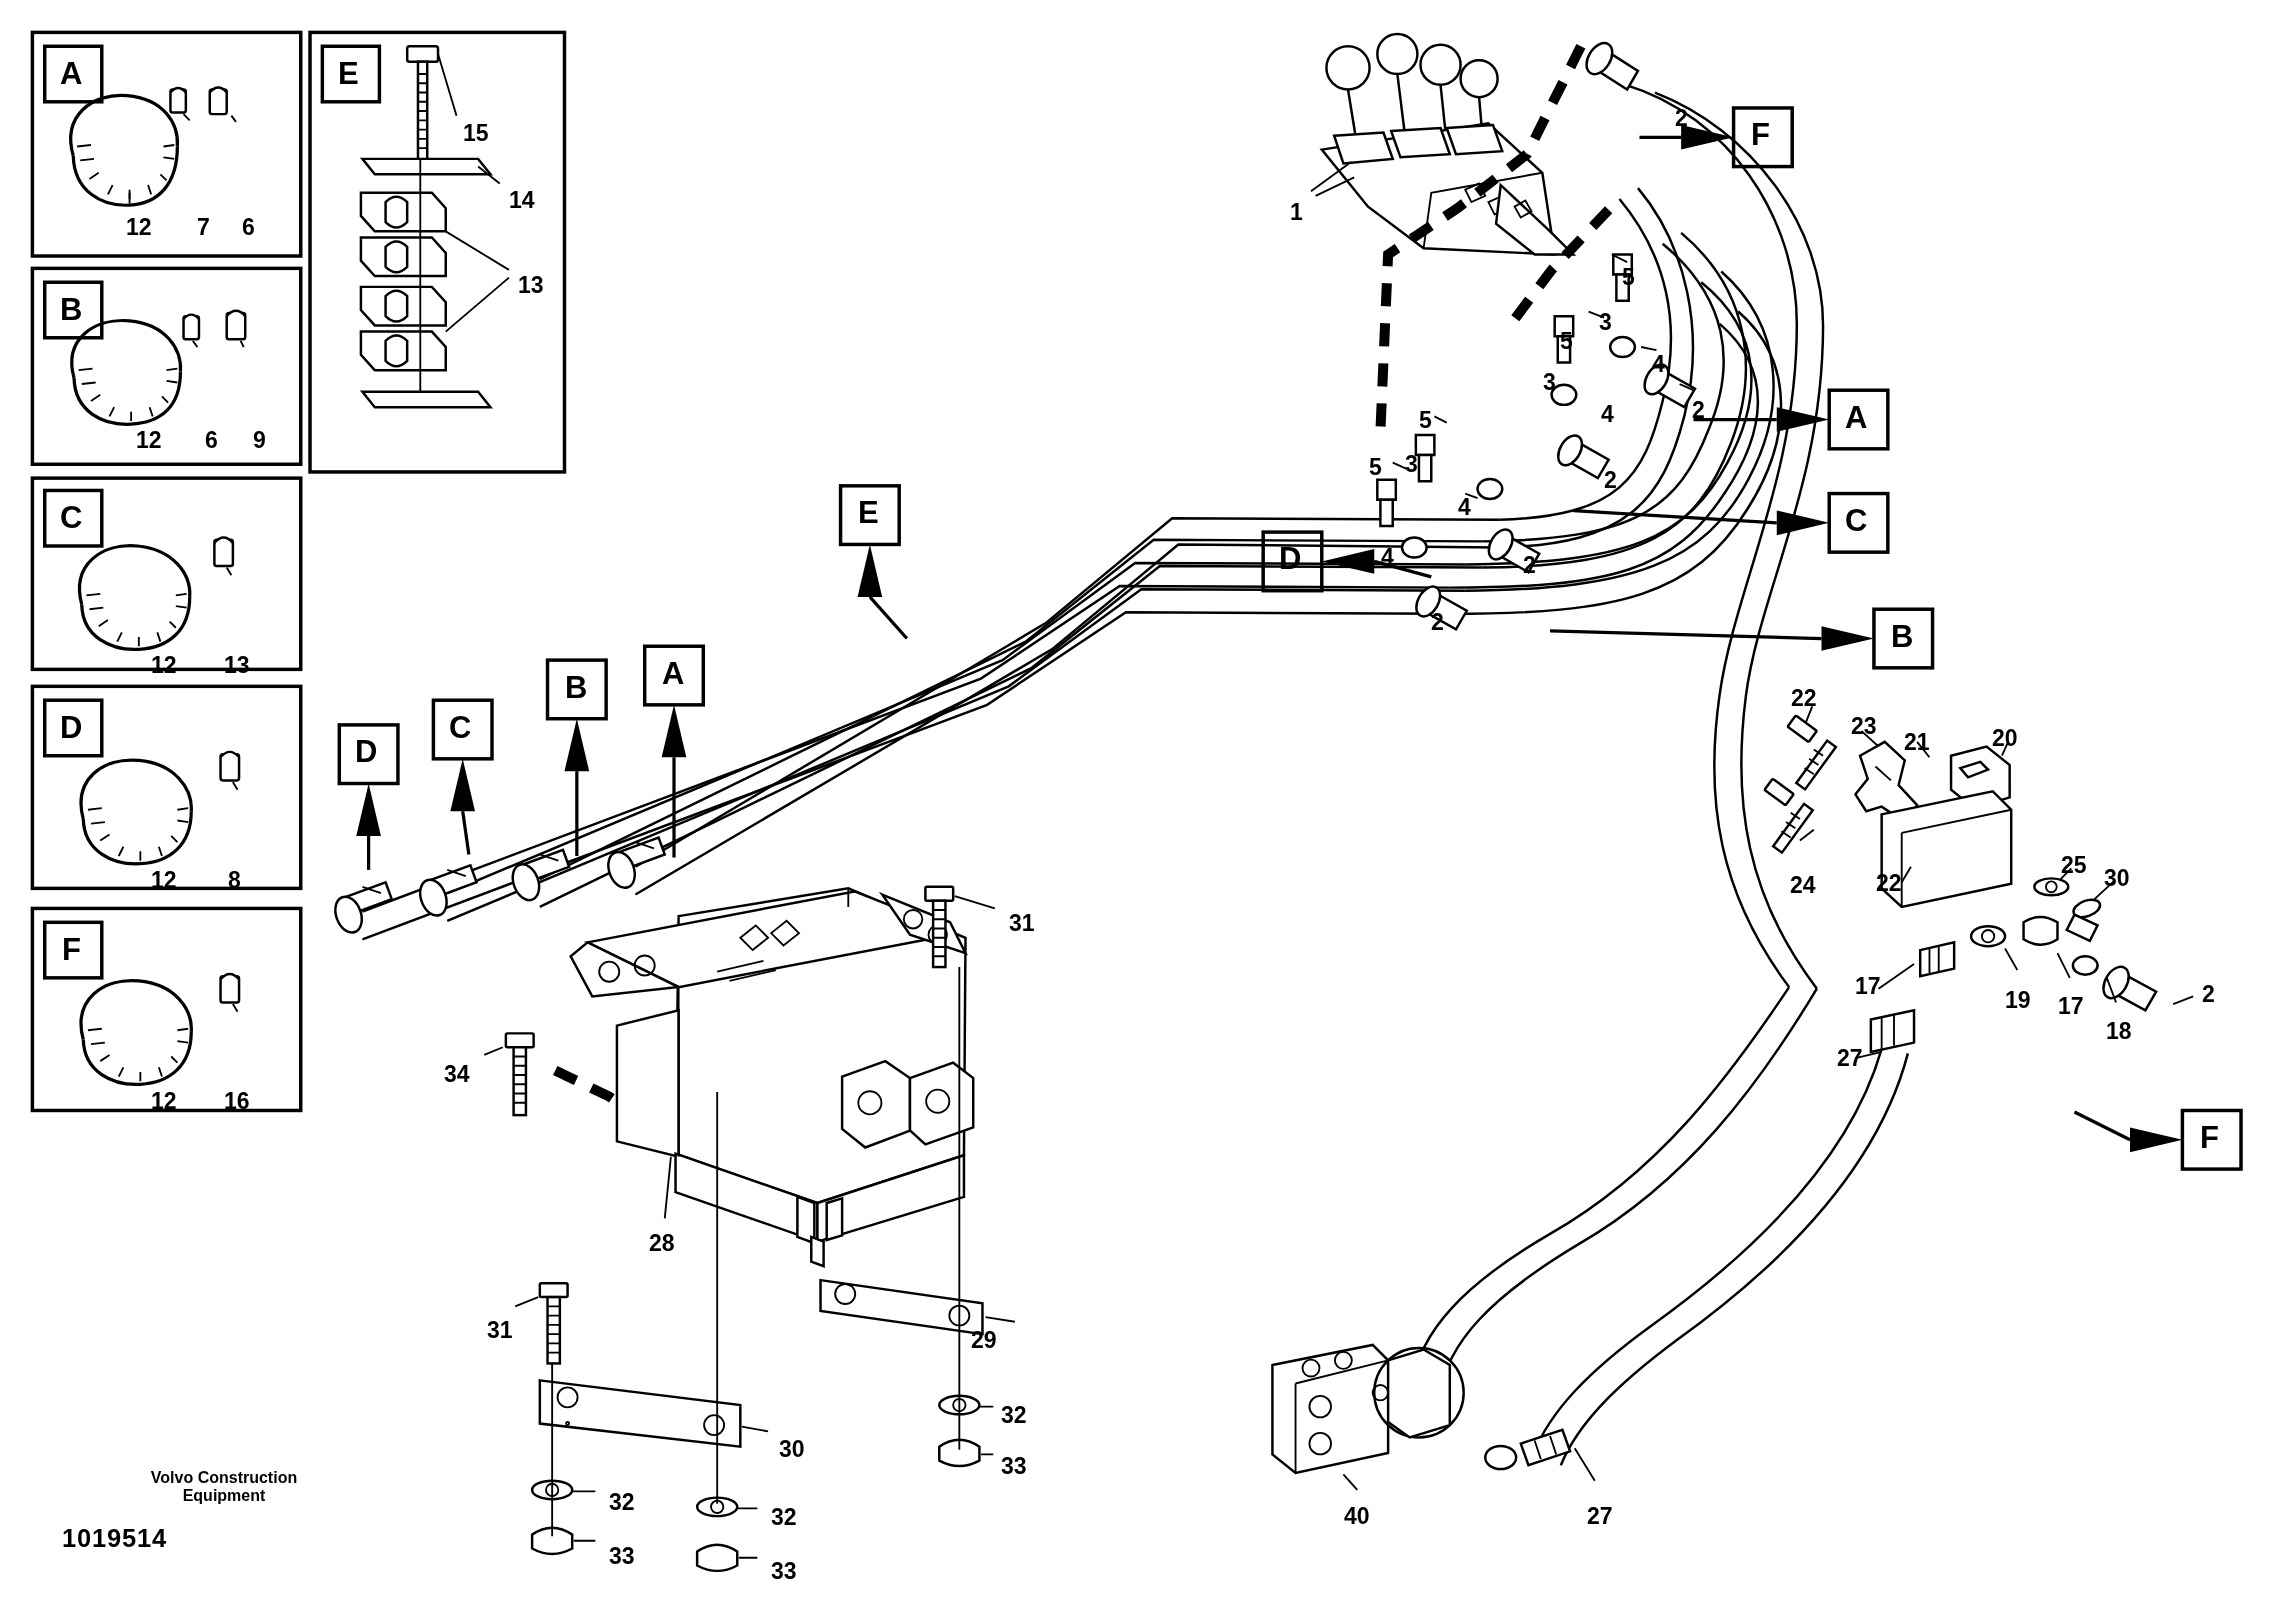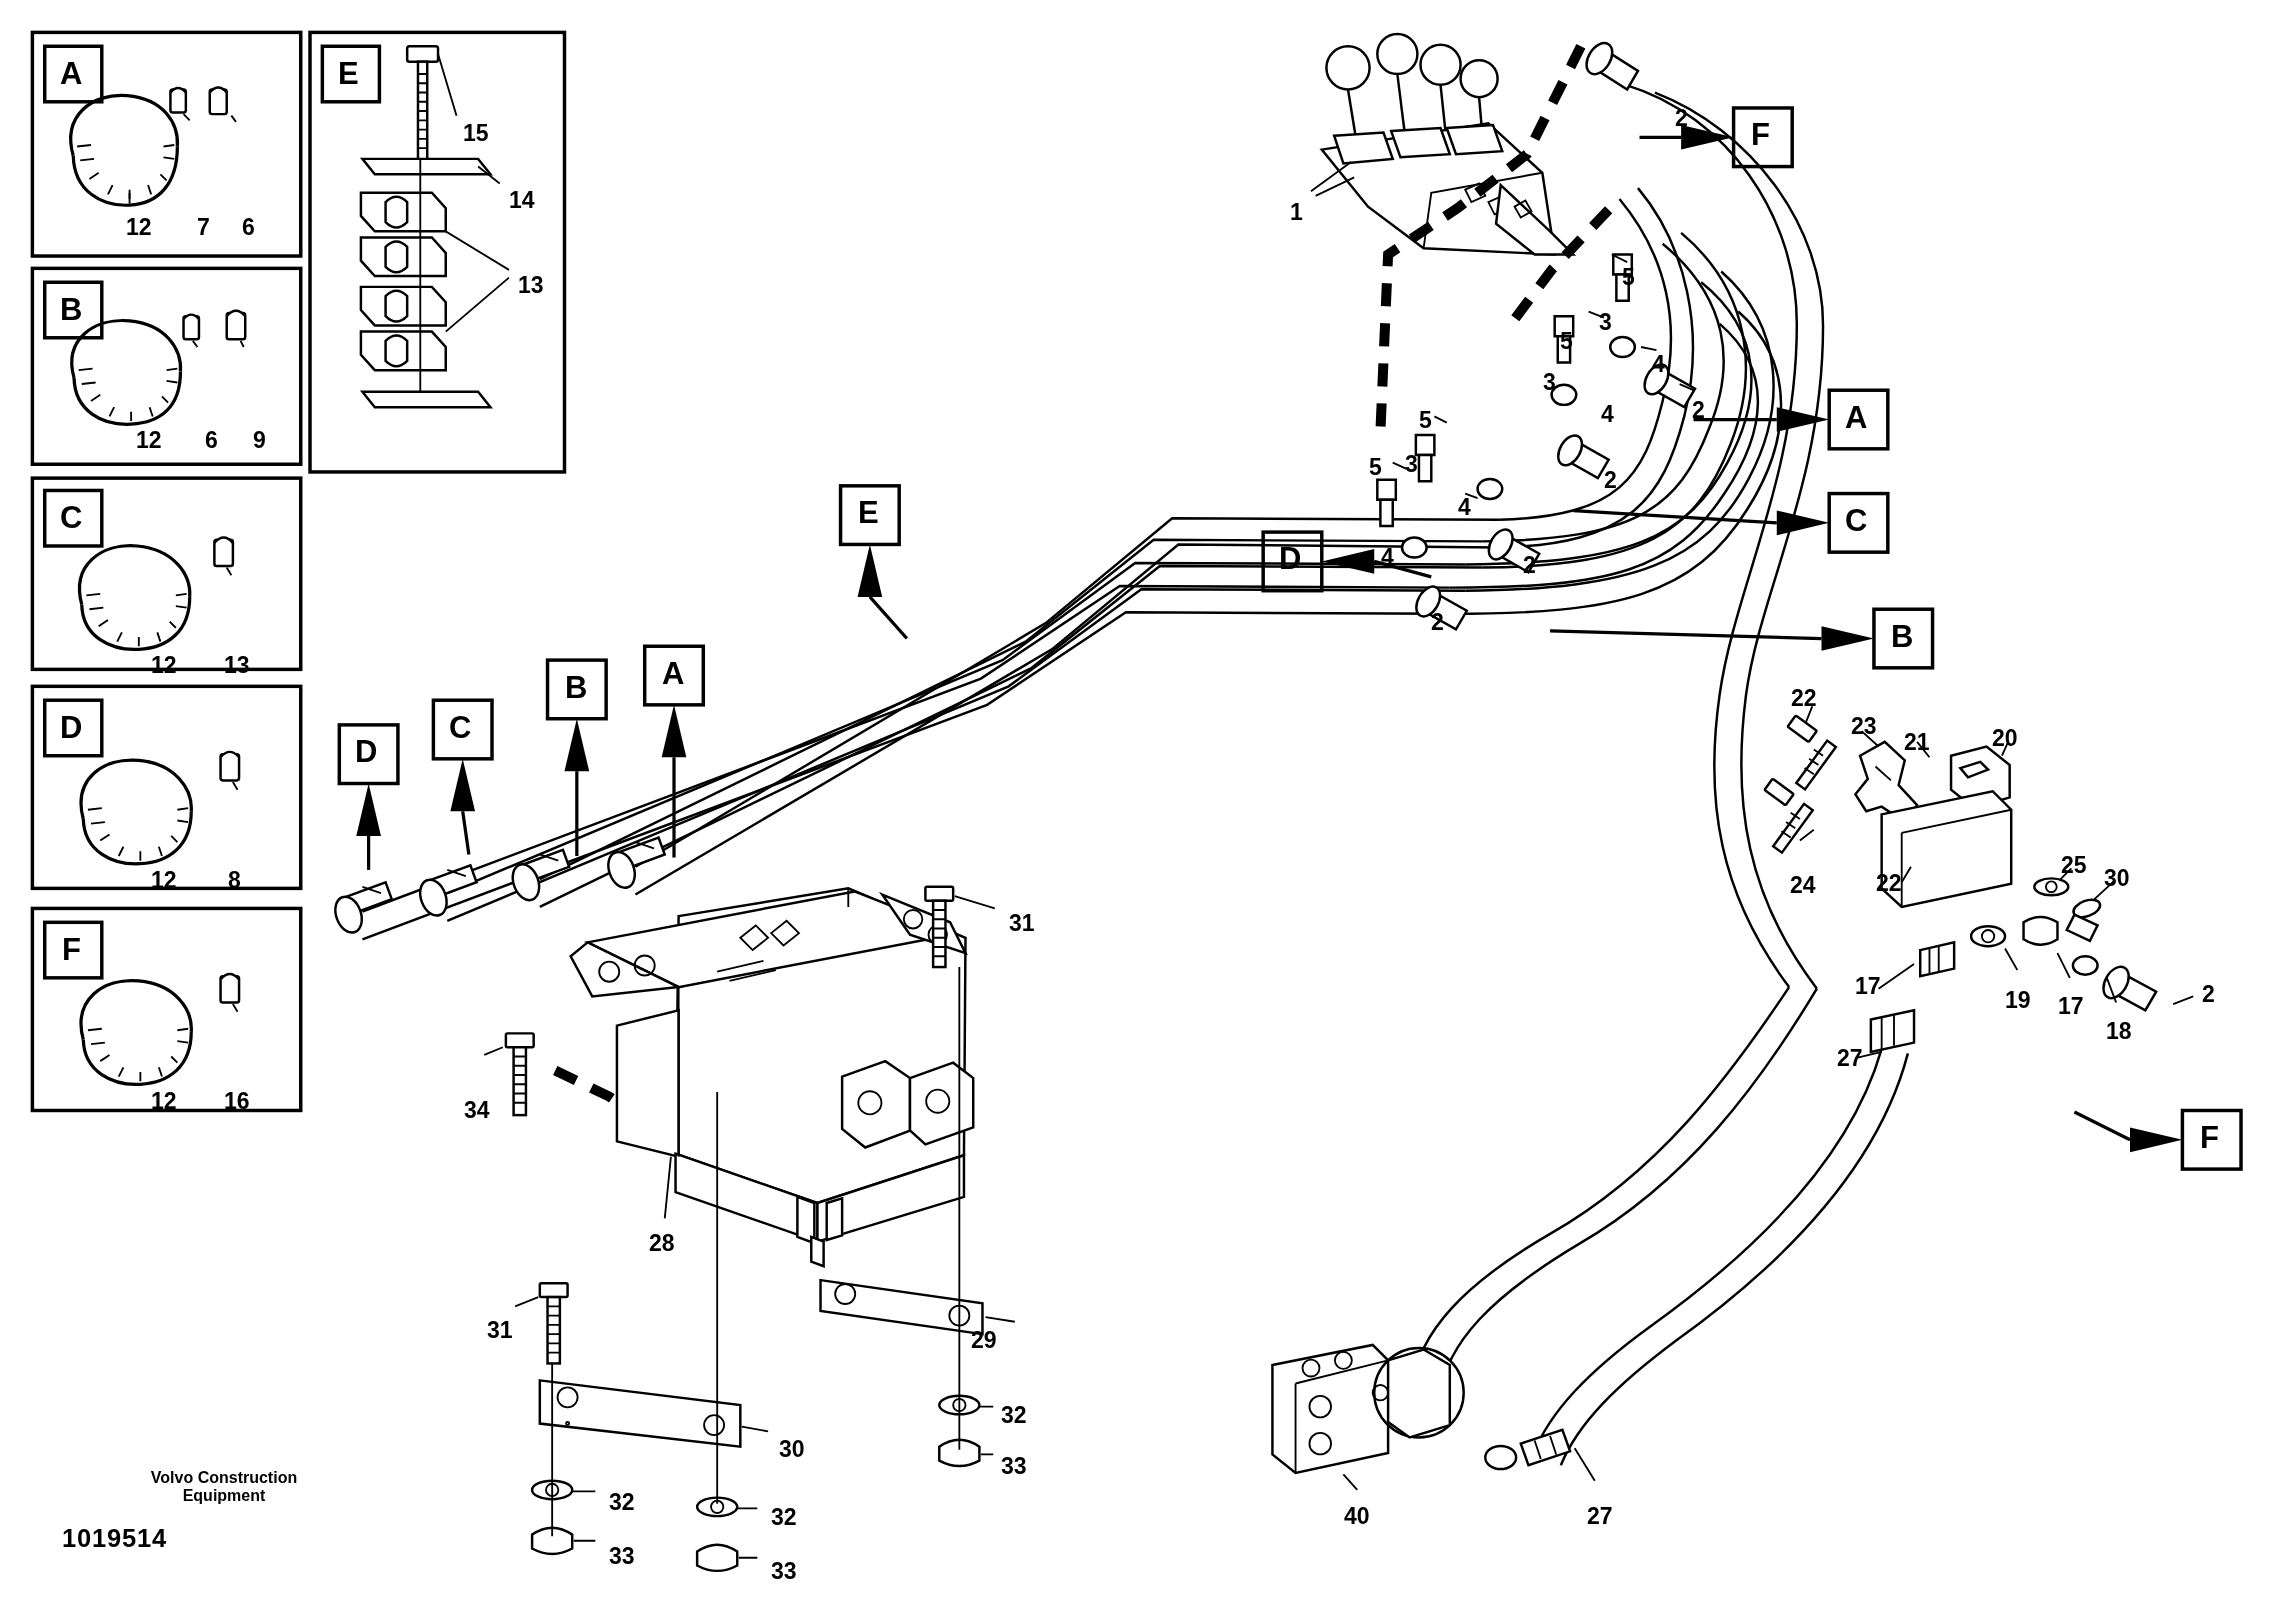--- a/index.html
+++ b/index.html
@@ -448,21 +448,21 @@
     <div class="lbl num" style="left: 1876px; top: 870px;">22</div>
     <div class="lbl num" style="left: 2061px; top: 852px;">25</div>
     <div class="lbl num" style="left: 2104px; top: 865px;">30</div>
     <div class="lbl num" style="left: 1855px; top: 973px;">17</div>
     <div class="lbl num" style="left: 2005px; top: 987px;">19</div>
     <div class="lbl num" style="left: 2058px; top: 993px;">17</div>
     <div class="lbl num" style="left: 2106px; top: 1018px;">18</div>
     <div class="lbl num" style="left: 2202px; top: 981px;">2</div>
     <div class="lbl num" style="left: 1837px; top: 1045px;">27</div>
     <div class="lbl num" style="left: 1009px; top: 910px;">31</div>
-    <div class="lbl num" style="left: 464px; top: 1061px; margin-top: 36px;">34</div>
+    <div class="lbl num" style="left: 444px; top: 1061px;">34</div>
     <div class="lbl num" style="left: 649px; top: 1230px;">28</div>
     <div class="lbl num" style="left: 971px; top: 1327px;">29</div>
     <div class="lbl num" style="left: 487px; top: 1317px;">31</div>
     <div class="lbl num" style="left: 779px; top: 1436px;">30</div>
     <div class="lbl num" style="left: 1001px; top: 1402px;">32</div>
     <div class="lbl num" style="left: 1001px; top: 1453px;">33</div>
     <div class="lbl num" style="left: 609px; top: 1489px;">32</div>
     <div class="lbl num" style="left: 771px; top: 1504px;">32</div>
     <div class="lbl num" style="left: 609px; top: 1543px;">33</div>
     <div class="lbl num" style="left: 771px; top: 1558px;">33</div>

